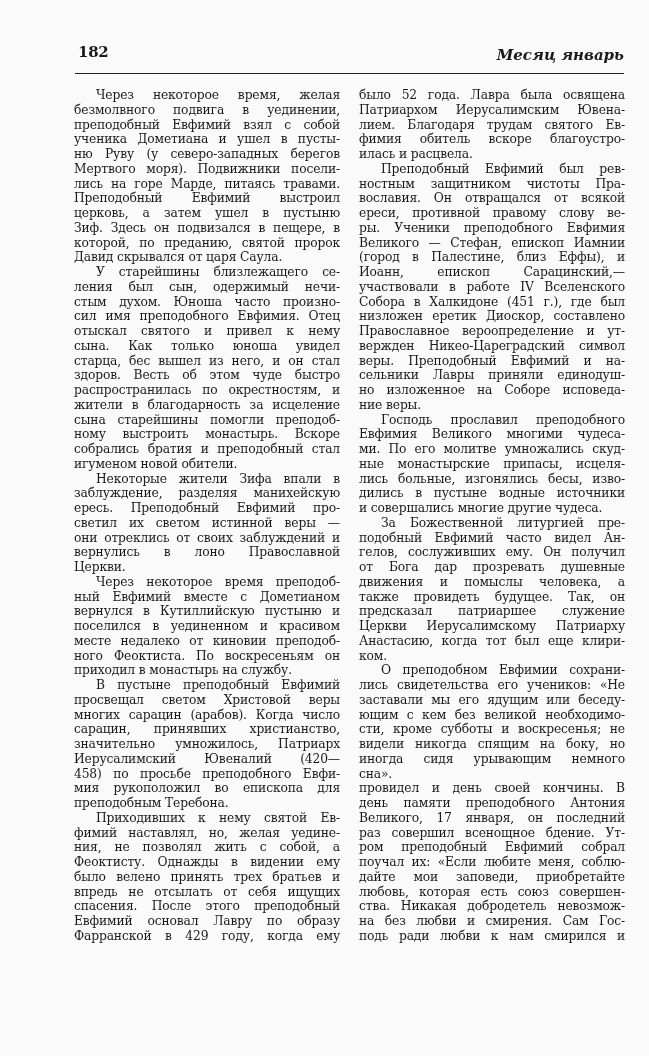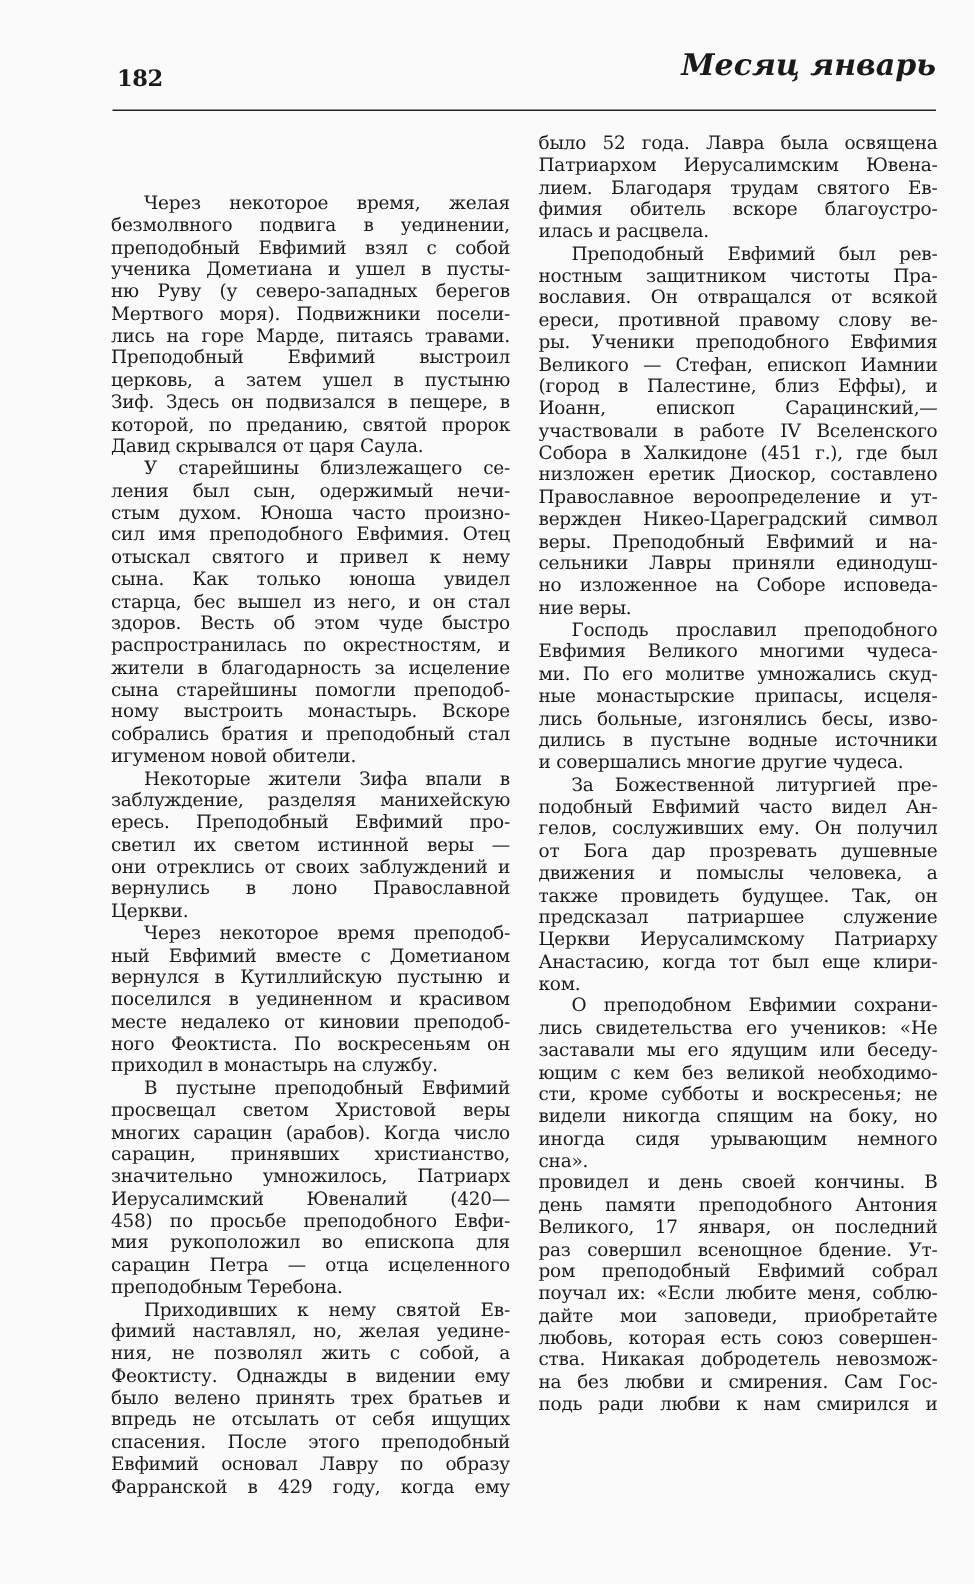--- a/index.html
+++ b/index.html
@@ -1,24 +1,24 @@
 <!DOCTYPE html>
 <html><head>
 <meta charset="utf-8">
 <style>
   html, body { margin:0; padding:0; }
   body {
     width:649px; height:1056px; background:#fafafa; position:relative; overflow:hidden;
     font-family:"DejaVu Serif", "Liberation Serif", serif; color:#1a1a1a;
   }
   .page-num { position:absolute; left:78px; top:43px; font-size:15px; font-weight:bold; letter-spacing:-0.3px; }
-  .running-head { position:absolute; right:25px; top:31px; font-size:20px; font-weight:bold; font-style:italic;text-align:center; }
+  .running-head { position:absolute; right:25px; top:46px; font-size:15px; font-weight:bold; font-style:italic;text-align:center; }
   .rule { position:absolute; left:75px; right:25px; top:73px; height:0; border-top:1.4px solid #222; }
   .col { position:absolute; top:88px; width:266px; }
-  .col.left { left:74px;margin-top:40px; }
+  .col.left { left:74px; }
   .col.right { left:359px; }
   .line {
     height:14.75px; line-height:14.75px; font-size:12.3px; white-space:nowrap;
     text-align:justify; text-align-last:justify; letter-spacing:-0.15px; overflow:visible;
   }
   .line.indent { padding-left:22px; }
   .line.last { text-align-last:left; }
 </style>
 </head>
 <body>
@@ -69,21 +69,20 @@
     <div class="line">ного Феоктиста. По воскресеньям он</div>
     <div class="line last">приходил в монастырь на службу.</div>
     <div class="line indent">В пустыне преподобный Евфимий</div>
     <div class="line">просвещал светом Христовой веры</div>
     <div class="line">многих сарацин (арабов). Когда число</div>
     <div class="line">сарацин, принявших христианство,</div>
     <div class="line">значительно умножилось, Патриарх</div>
     <div class="line">Иерусалимский Ювеналий (420—</div>
     <div class="line">458) по просьбе преподобного Евфи-</div>
     <div class="line">мия рукоположил во епископа для</div>
-    <div class="line">сарацин Петра — отца исцеленного</div>
     <div class="line last">преподобным Теребона.</div>
     <div class="line indent">Приходивших к нему святой Ев-</div>
     <div class="line">фимий наставлял, но, желая уедине-</div>
     <div class="line">ния, не позволял жить с собой, а</div>
     <div class="line">Феоктисту. Однажды в видении ему</div>
     <div class="line">было велено принять трех братьев и</div>
     <div class="line">впредь не отсылать от себя ищущих</div>
     <div class="line">спасения. После этого преподобный</div>
     <div class="line">Евфимий основал Лавру по образу</div>
     <div class="line">Фарранской в 429 году, когда ему</div>

